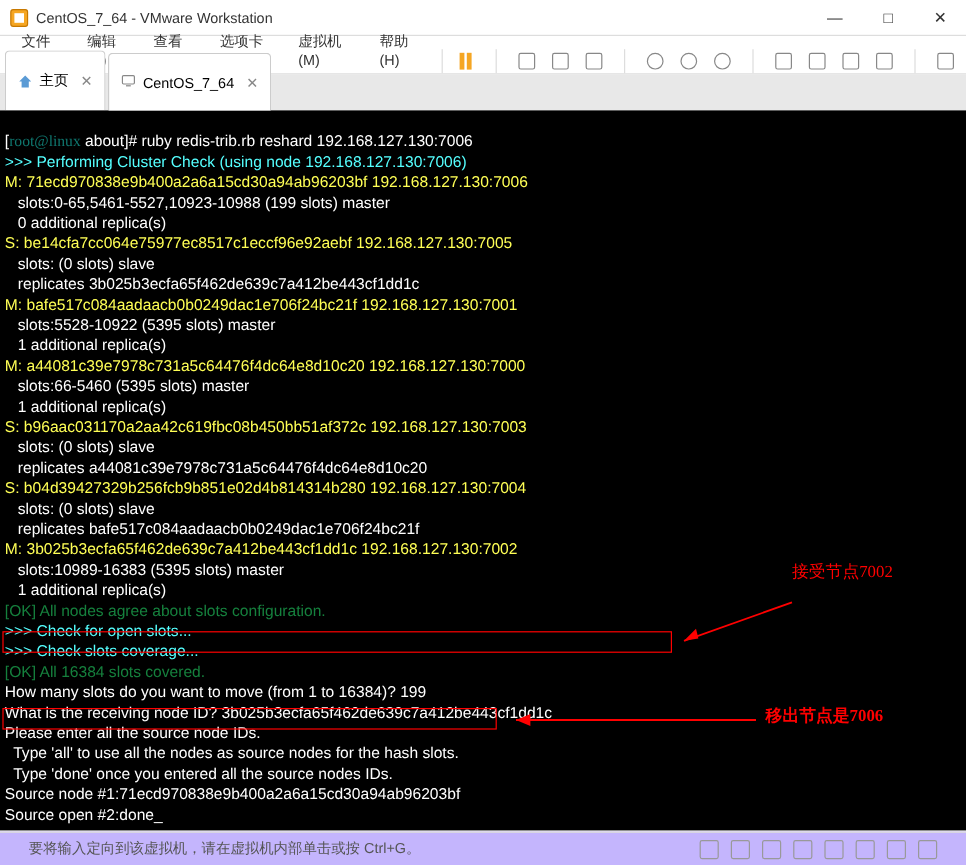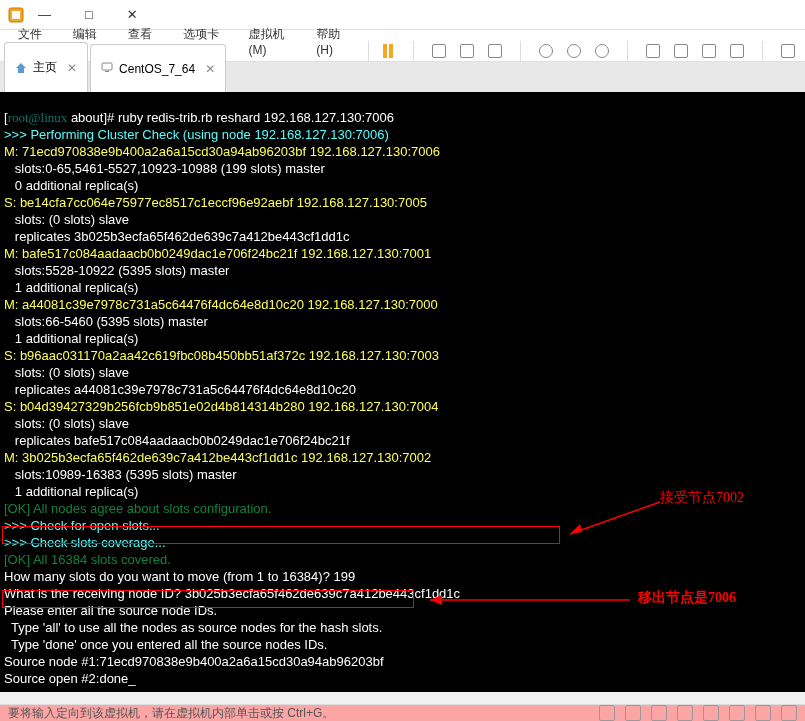--- a/index.html
+++ b/index.html
@@ -36,41 +36,42 @@
 .terminal .prompt-path { color: #fff; }
 .terminal .cyan { color: #55ffff; }
 .terminal .yellow { color: #ffff55; }
 .terminal .green { color: #15803d; }
 .terminal .white { color: #ffffff; }
 
 
 .annotation { position: absolute; color: #ff0000; font-size: 14px; font-family: "Microsoft YaHei"; }
 
 
-.statusbar { position: absolute; bottom: 0; left: 0; right: 0; height: 17px; background: #fca5a5; border-top: 1px solid #ddd; display: flex; align-items: center; padding: 0 8px; font-size: 12px; color: #555; }
+.statusbar { position: absolute; bottom: 0; left: 0; right: 0; height: 28px; background: #c4b5fd; border-top: 1px solid #ddd; display: flex; align-items: center; padding: 0 24px; font-size: 12px; color: #555; }
 .statusbar .status-text { flex: 1; }
 .statusbar .status-icons { display: flex; gap: 10px; }
 .statusbar .status-icons span { width: 16px; height: 16px; display: inline-block; }
 .sicon { width: 14px; height: 14px; border: 1px solid #999; border-radius: 2px; display: inline-block; }
 
 
 .highlight-box { position: absolute; border: 1.5px solid #ff0000; pointer-events: none; }
 
 svg.arrow-svg { position: absolute; pointer-events: none; }
 </style>
 </head>
 <body>
 
 <div class="titlebar">
   <span class="vm-icon">
     <svg viewBox="0 0 16 16">
         <rect x="1" y="1" width="14" height="14" rx="2" fill="#f5a623" stroke="#c77800"></rect>
         <rect x="4" y="4" width="8" height="8" fill="#fff"></rect>
       </svg>
   </span>
+  <span class="title">CentOS_7_64 - VMware Workstation</span>
   <div class="win-controls">
     <span>—</span>
     <span>□</span>
     <span>✕</span>
   </div>
 </div>
 
 <div class="menubar">
   <span class="menu-item">文件(F)</span>
   <span class="menu-item">编辑(E)</span>
@@ -192,21 +193,21 @@
   <svg class="arrow-svg" style="left:560px; top:400px;" width="110" height="50">
     <line x1="100" y1="10" x2="10" y2="42" stroke="#ff0000" stroke-width="1.5"></line>
     <polygon points="10,42 20,32 22,40" fill="#ff0000"></polygon>
   </svg>
   <svg class="arrow-svg" style="left:420px; top:490px;" width="220" height="30">
     <line x1="210" y1="18" x2="10" y2="18" stroke="#ff0000" stroke-width="1.5"></line>
     <polygon points="10,18 22,13 22,23" fill="#ff0000"></polygon>
   </svg>
 
   
-  <div class="annotation" style="left:660px; top:398px;">接受节点7002</div>
+  <div class="annotation" style="left:660px; top:378px;">接受节点7002</div>
   <div class="annotation" style="left:638px; top:498px;font-weight:bold;">移出节点是7006</div>
 </div>
 
 <div class="statusbar">
   <span class="status-text">要将输入定向到该虚拟机，请在虚拟机内部单击或按 Ctrl+G。</span>
   <div class="status-icons">
     <span><span class="sicon"></span></span>
     <span><span class="sicon"></span></span>
     <span><span class="sicon"></span></span>
     <span><span class="sicon"></span></span>

